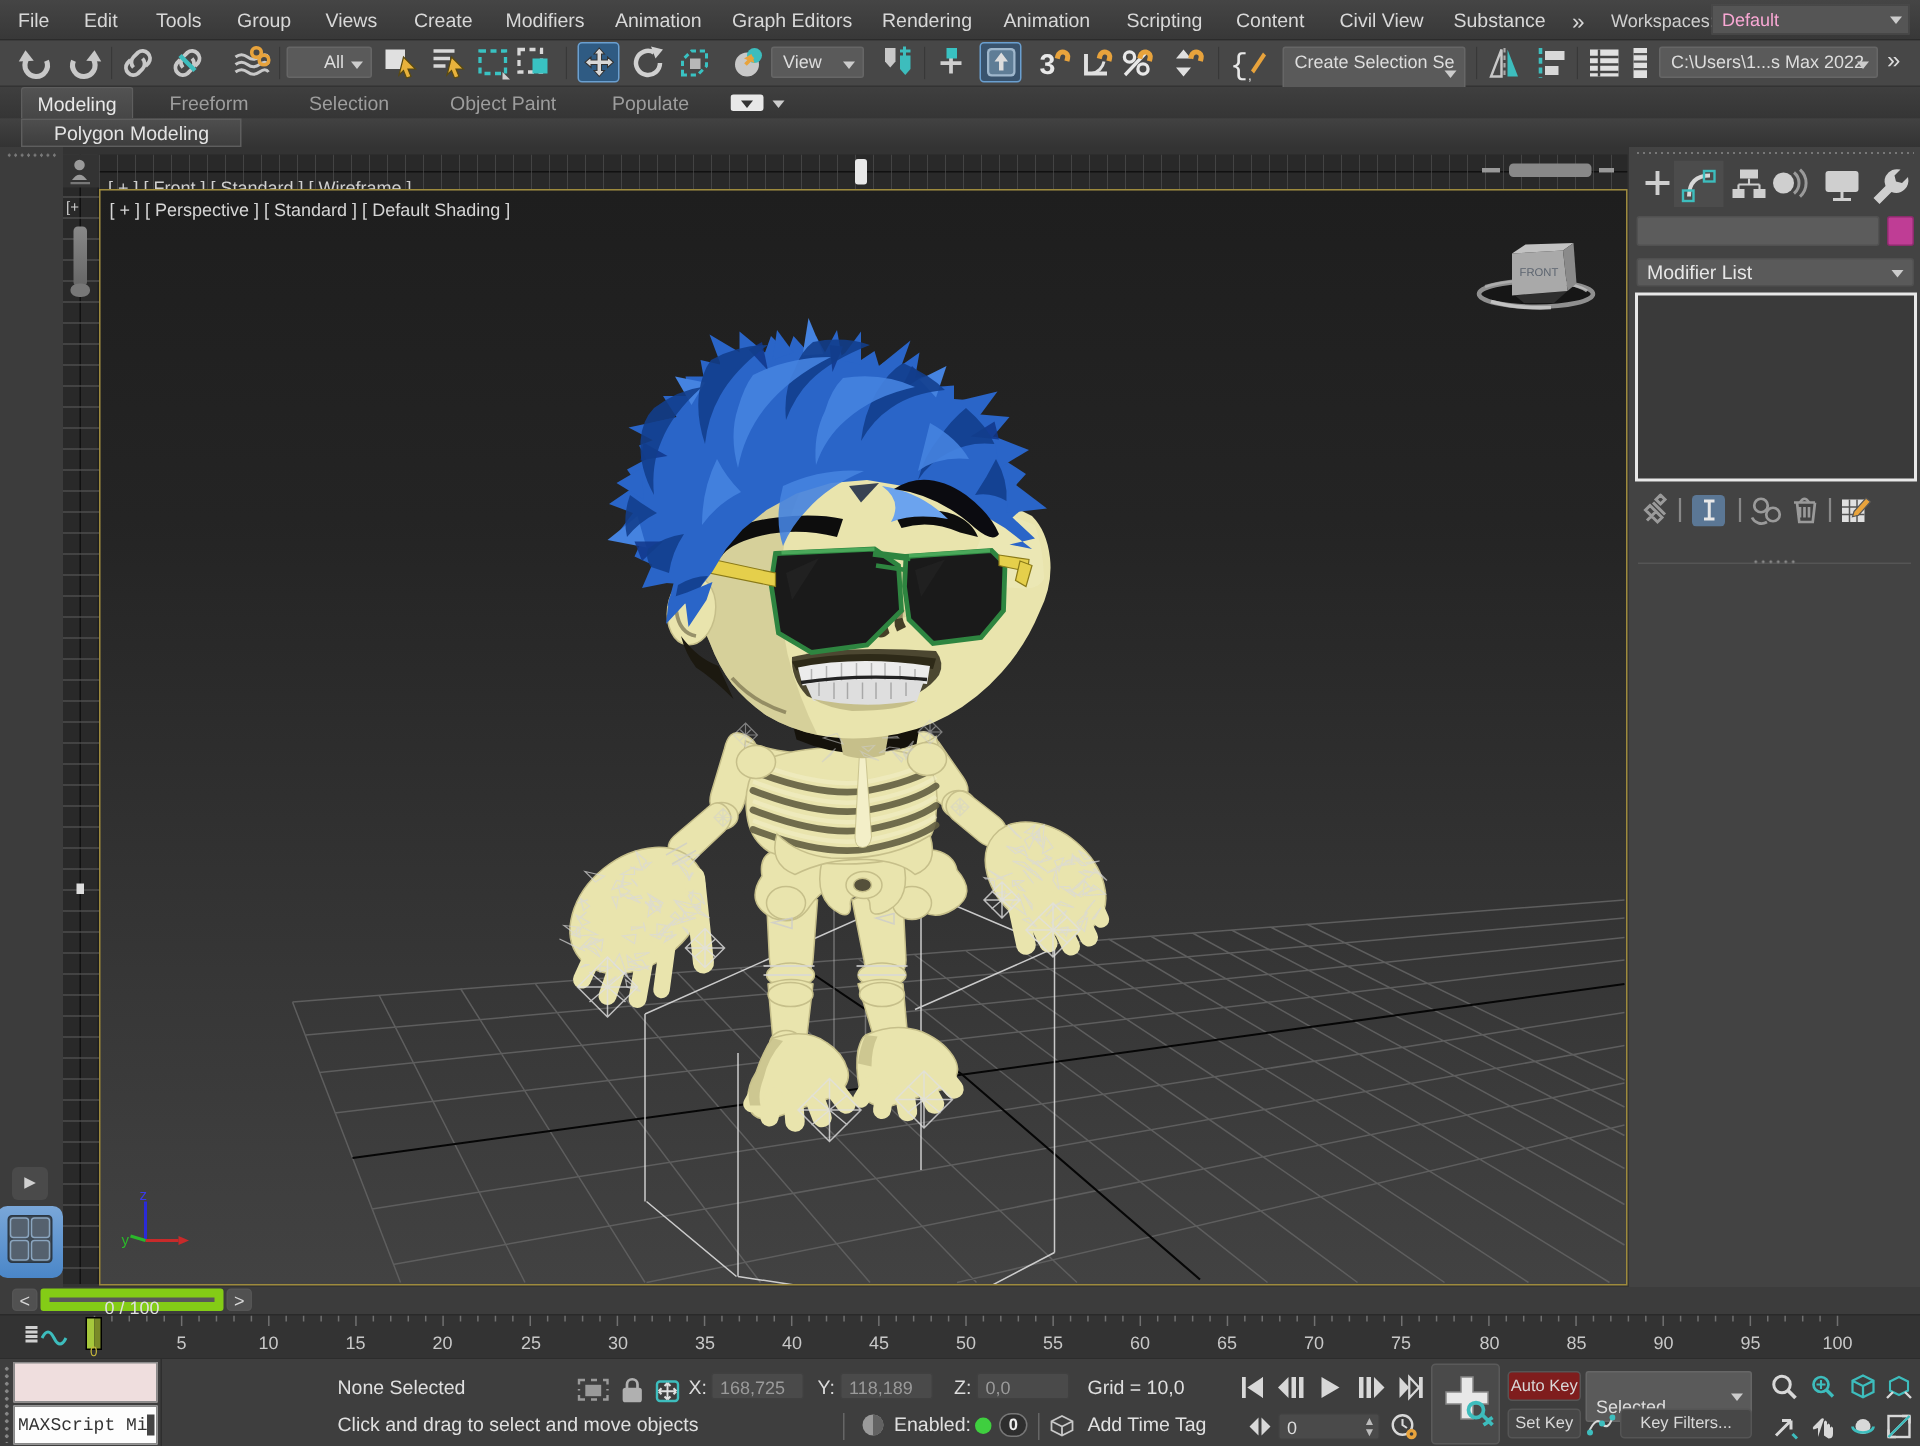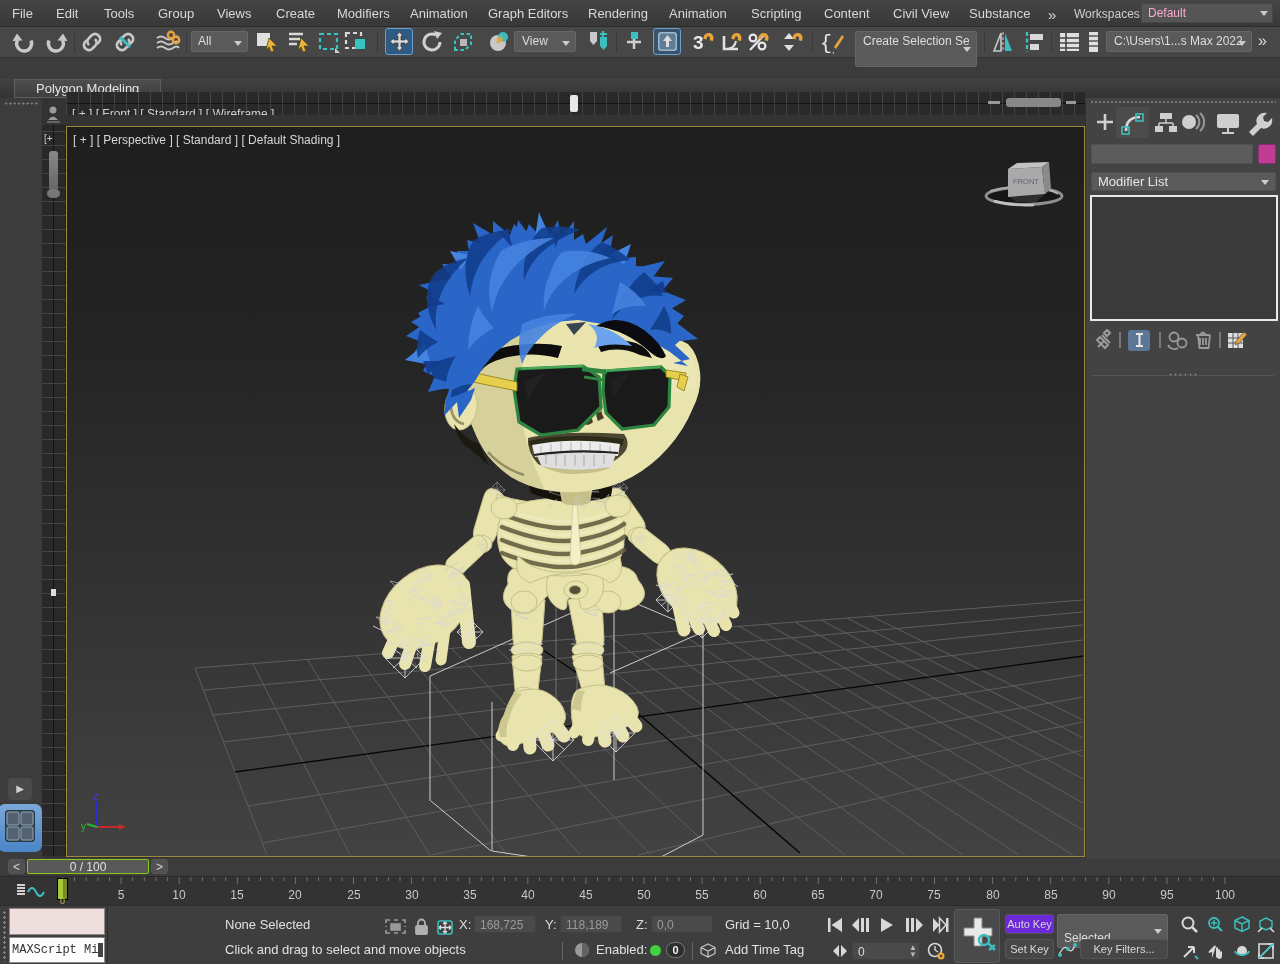--- a/index.html
+++ b/index.html
@@ -84,21 +84,21 @@
           <path d="M2 8 q4 -3 8 0 t8 0 t6 0"></path>
           <path d="M2 13 q4 -3 8 0 t8 0 t6 0"></path>
           <path d="M2 18 q4 -3 8 0 t8 0 t6 0"></path>
         </g>
         <g fill="none" stroke="#e8a33c" stroke-width="2.4">
           <circle cx="16" cy="5" r="3.2"></circle>
           <circle cx="21" cy="10" r="3.2"></circle>
         </g>
       </svg>
       <div class="tsep" style="left:186px"></div>
-      <div class="combo" style="left:191px;top:4px;width:57px;height:21px;padding:2px 6px;">All<span class="arr"></span></div>
+      <div class="combo" style="left:191px;top:4px;width:57px;height:21px;padding:2px 24px;">All<span class="arr"></span></div>
       <svg class="icon" style="left:255px;top:3px" width="24" height="24" viewBox="0 0 24 24">
         <rect x="2" y="3" width="13" height="13" fill="#e0e0e0"></rect>
         <path d="M14 8 L22 16 L17 16 L19 21 L16 22 L14 17 L11 20 Z" fill="#e8b23c" stroke="#5a4a10" stroke-width="0.8"></path>
       </svg>
       <svg class="icon" style="left:287px;top:3px" width="24" height="24" viewBox="0 0 24 24">
         <g stroke="#d8d8d8" stroke-width="2.4">
           <path d="M2 4 h14 M2 9 h11 M2 14 h8"></path>
         </g>
         <path d="M14 8 L22 16 L17 16 L19 21 L16 22 L14 17 L11 20 Z" fill="#e8b23c" stroke="#5a4a10" stroke-width="0.8"></path>
       </svg>
@@ -189,20 +189,32 @@
       <svg class="icon" style="left:1057px;top:3px" width="26" height="24" viewBox="0 0 26 24">
         <rect x="3" y="3" width="19" height="18" fill="#e0e0e0"></rect>
         <path d="M3 8 h19 M3 13 h19 M3 18 h19 M9 3 v18" stroke="#444" stroke-width="1.6"></path>
       </svg>
       <svg class="icon" style="left:1087px;top:3px" width="14" height="24" viewBox="0 0 14 24">
         <rect x="2" y="2" width="9" height="20" fill="#e0e0e0"></rect>
         <path d="M2 6 h9 M2 11 h9 M2 16 h9" stroke="#555" stroke-width="1.5"></path>
       </svg>
       <div class="combo" style="left:1106px;top:4px;width:146px;height:21px;padding:2px 7px;font-size:12px;">C:\Users\1...s Max 2022<span class="arr"></span></div>
       <div style="position:absolute;left:1258px;top:5px;color:#ddd;font-size:16px;letter-spacing:-3px;">»</div>
+    </div>
+<div id="ribbon" class="abs">
+      <span class="rtab active" style="left:14px">Modeling</span>
+      <span class="rtab " style="left:103px">Freeform</span>
+      <span class="rtab " style="left:196px">Selection</span>
+      <span class="rtab " style="left:290px">Object Paint</span>
+      <span class="rtab " style="left:398px">Populate</span>
+      <svg class="icon" style="left:487px;top:4px" width="40" height="14" viewBox="0 0 40 14">
+        <rect x="0" y="1" width="22" height="11" rx="2" fill="#e8e8e8"></rect>
+        <path d="M7 5 h8 l-4 5 Z" fill="#333"></path>
+        <path d="M28 5 h8 l-4 5 Z" fill="#ccc"></path>
+      </svg>
     </div>
 <div id="ribbon2" class="abs">
       <div id="pmtab">Polygon Modeling</div>
     </div>
 <div id="vpzone" class="abs"></div>
 <div id="leftcol" class="abs"></div>
 <div class="abs" style="left:0;top:98px;width:42px;height:760px;background:#3c3c3c;">
 <div style="position:absolute;left:4px;top:3px;width:34px;height:5px;background-image:radial-gradient(circle,#7a7a7a 30%,transparent 34%);background-size:4.3px 5px;"></div>
 <div style="position:absolute;left:8px;top:680px;width:24px;height:22px;background:#4a4a4a;border-radius:4px;color:#d0d0d0;font-size:10px;text-align:center;line-height:22px;">▶</div>
 <div style="position:absolute;left:-2px;top:706px;width:44px;height:48px;background:linear-gradient(#7aa7d8,#4a86c8);border-radius:7px;"></div>
@@ -224,21 +236,21 @@
 <div style="position:absolute;left:5px;top:86px;width:13px;height:9px;background:#777;border-radius:45%;"></div>
 <div style="position:absolute;left:9px;top:486px;width:5px;height:7px;background:#ddd;"></div>
 </div>
 <div class="abs" style="left:42px;top:103px;width:24px;height:22px;background:#333;">
 <svg width="24" height="22" viewBox="0 0 24 22">
         <circle cx="11" cy="7" r="3.5" fill="#9a9a9a"></circle>
         <path d="M6 17 q5 -7 10 0 z" fill="#9a9a9a"></path>
         <path d="M5 19 h13" stroke="#777" stroke-width="1.5"></path>
       </svg>
 </div>
-<div class="abs" style="left:66px;top:92px;width:1019px;height:23px;background:#292929;overflow:hidden;">
+<div class="abs" style="left:66px;top:103px;width:1019px;height:23px;background:#292929;overflow:hidden;">
 <div style="position:absolute;left:0;top:11px;width:1019px;height:1px;background:#111;"></div>
 <div style="position:absolute;left:0;top:0;width:1019px;height:23px;background-image:repeating-linear-gradient(90deg,#555 0 1px,transparent 1px 12px);opacity:0.6;"></div>
 <div style="position:absolute;left:6px;top:15px;width:470px;color:#cfcfcf;font-size:12px;white-space:nowrap;">[ + ] [ Front ] [ Standard ] [ Wireframe ]</div>
 <div style="position:absolute;left:504px;top:3px;width:8px;height:17px;background:#e8e8e8;border-radius:2px;"></div>
 <div style="position:absolute;left:940px;top:6px;width:55px;height:9px;background:#888;border-radius:3px;"></div>
 <div style="position:absolute;left:922px;top:9px;width:12px;height:3px;background:#999;"></div>
 <div style="position:absolute;left:1000px;top:9px;width:10px;height:3px;background:#999;"></div>
 </div>
 <div class="abs" style="left:66px;top:126px;width:1019px;height:731px;border:1px solid #9d8a3d;background:linear-gradient(#1e1e1e,#242424 30%,#3f3f3f 92%,#424242);">
 <svg width="1017" height="729" viewBox="67 127 1017 729" style="position:absolute;left:0;top:0">
@@ -481,21 +493,21 @@
         <path d="M126 3 v16" stroke="#888" stroke-width="1.5"></path>
         <rect x="134" y="4" width="15" height="15" fill="#e0e0e0"></rect>
         <path d="M134 9 h15 M134 14 h15 M139 4 v15 M144 4 v15" stroke="#555"></path>
         <path d="M142 12 l8-9 3 2.5 -8 9 -4 1z" fill="#e8a33c" stroke="#555" stroke-width="0.8"></path>
       </svg>
       <div style="position:absolute;left:6px;top:277px;width:182px;height:1px;background:#555;"></div>
       <div style="position:absolute;left:82px;top:274px;width:30px;height:5px;background-image:radial-gradient(circle,#888 25%,transparent 30%);background-size:5px 5px;"></div>
     </div>
 <div id="timeslider" class="abs">
       <div class="sbtn" style="left:8px;top:1px;width:17px;height:15px;line-height:14px;border-radius:3px;background:#515151;">&lt;</div>
-      <div style="position:absolute;left:27px;top:1px;width:122px;height:15px;background:#585858;border:1px solid #84cc16;border-radius:2px;color:#e0e0e0;font-size:12px;text-align:center;line-height:14px;">0 / 100</div>
+      <div style="position:absolute;left:27px;top:1px;width:122px;height:15px;background:#585858;border:6px solid #84cc16;border-radius:2px;color:#e0e0e0;font-size:12px;text-align:center;line-height:14px;">0 / 100</div>
       <div class="sbtn" style="left:151px;top:1px;width:17px;height:15px;line-height:14px;border-radius:3px;background:#515151;">&gt;</div>
     </div>
 <div id="ruler" class="abs"><svg width="1280" height="29" viewBox="0 0 1280 29">
         <path d="M63.0 0 v7 M74.6 0 v4 M86.2 0 v4 M97.9 0 v4 M109.5 0 v4 M121.1 0 v7 M132.7 0 v4 M144.3 0 v4 M156.0 0 v4 M167.6 0 v4 M179.2 0 v7 M190.8 0 v4 M202.4 0 v4 M214.1 0 v4 M225.7 0 v4 M237.3 0 v7 M248.9 0 v4 M260.5 0 v4 M272.2 0 v4 M283.8 0 v4 M295.4 0 v7 M307.0 0 v4 M318.6 0 v4 M330.3 0 v4 M341.9 0 v4 M353.5 0 v7 M365.1 0 v4 M376.7 0 v4 M388.4 0 v4 M400.0 0 v4 M411.6 0 v7 M423.2 0 v4 M434.8 0 v4 M446.5 0 v4 M458.1 0 v4 M469.7 0 v7 M481.3 0 v4 M492.9 0 v4 M504.6 0 v4 M516.2 0 v4 M527.8 0 v7 M539.4 0 v4 M551.0 0 v4 M562.7 0 v4 M574.3 0 v4 M585.9 0 v7 M597.5 0 v4 M609.1 0 v4 M620.8 0 v4 M632.4 0 v4 M644.0 0 v7 M655.6 0 v4 M667.2 0 v4 M678.9 0 v4 M690.5 0 v4 M702.1 0 v7 M713.7 0 v4 M725.3 0 v4 M737.0 0 v4 M748.6 0 v4 M760.2 0 v7 M771.8 0 v4 M783.4 0 v4 M795.1 0 v4 M806.7 0 v4 M818.3 0 v7 M829.9 0 v4 M841.5 0 v4 M853.2 0 v4 M864.8 0 v4 M876.4 0 v7 M888.0 0 v4 M899.6 0 v4 M911.3 0 v4 M922.9 0 v4 M934.5 0 v7 M946.1 0 v4 M957.7 0 v4 M969.4 0 v4 M981.0 0 v4 M992.6 0 v7 M1004.2 0 v4 M1015.8 0 v4 M1027.5 0 v4 M1039.1 0 v4 M1050.7 0 v7 M1062.3 0 v4 M1073.9 0 v4 M1085.6 0 v4 M1097.2 0 v4 M1108.8 0 v7 M1120.4 0 v4 M1132.0 0 v4 M1143.7 0 v4 M1155.3 0 v4 M1166.9 0 v7 M1178.5 0 v4 M1190.1 0 v4 M1201.8 0 v4 M1213.4 0 v4 M1225.0 0 v7" stroke="#707070" stroke-width="1"></path>
         <text x="121" y="22" text-anchor="middle" font-size="12" fill="#c8c8c8">5</text>
         <text x="179" y="22" text-anchor="middle" font-size="12" fill="#c8c8c8">10</text>
         <text x="237" y="22" text-anchor="middle" font-size="12" fill="#c8c8c8">15</text>
         <text x="295" y="22" text-anchor="middle" font-size="12" fill="#c8c8c8">20</text>
         <text x="354" y="22" text-anchor="middle" font-size="12" fill="#c8c8c8">25</text>
         <text x="412" y="22" text-anchor="middle" font-size="12" fill="#c8c8c8">30</text>
@@ -594,21 +606,21 @@
         <path d="M9 4 v4 l3 2" stroke="#d8d8d8" stroke-width="1.4" fill="none"></path>
         <circle cx="15" cy="14" r="3.5" fill="#e8a33c"></circle>
         <circle cx="15" cy="14" r="1.2" fill="#3e3e3e"></circle>
       </svg>
       <div style="position:absolute;left:954px;top:3px;width:46px;height:54px;background:#4a4a4a;border:1px solid #5a5a5a;border-radius:3px;"></div>
       <svg class="icon" style="left:959px;top:8px" width="38" height="44" viewBox="0 0 38 44">
         <path d="M15 4 h8 v10 h10 v8 h-10 v10 h-8 v-10 h-10 v-8 h10z" fill="#e8e8e8" stroke="#888" stroke-width="1"></path>
         <circle cx="25" cy="26" r="5" fill="none" stroke="#3dbdbd" stroke-width="2.5"></circle>
         <path d="M29 29 l7 7 M33 33 l3-2 M30 36 l3-2" stroke="#3dbdbd" stroke-width="2.5" fill="none"></path>
       </svg>
-      <div class="sbtn" style="left:1005px;top:8px;width:49px;height:20px;line-height:19px;background:#6d28d9;font-size:11px;">Auto Key</div>
+      <div class="sbtn" style="left:1005px;top:8px;width:49px;height:20px;line-height:19px;background:#7f1d1d;font-size:11px;">Auto Key</div>
       <div class="sbtn" style="left:1005px;top:33px;width:49px;height:20px;line-height:19px;background:#474747;font-size:11px;">Set Key</div>
       <div class="combo" style="left:1057px;top:8px;width:111px;height:20px;padding:16px 6px;">Selected<span class="arr"></span></div>
       <svg class="icon" style="left:1057px;top:35px" width="20" height="17" viewBox="0 0 20 17">
         <path d="M2 14 q5 -11 9 -6 t7 -4" fill="none" stroke="#d8d8d8" stroke-width="1.4"></path>
         <circle cx="3" cy="14" r="2" fill="#3dbdbd"></circle>
         <circle cx="11" cy="8" r="2" fill="#3dbdbd"></circle>
         <circle cx="18" cy="4" r="2" fill="#3dbdbd"></circle>
       </svg>
       <div class="sbtn" style="left:1080px;top:33px;width:88px;height:20px;line-height:19px;background:#474747;font-size:11px;">Key Filters...</div>
       <svg class="icon" style="left:1180px;top:9px" width="20" height="20" viewBox="0 0 20 20">

